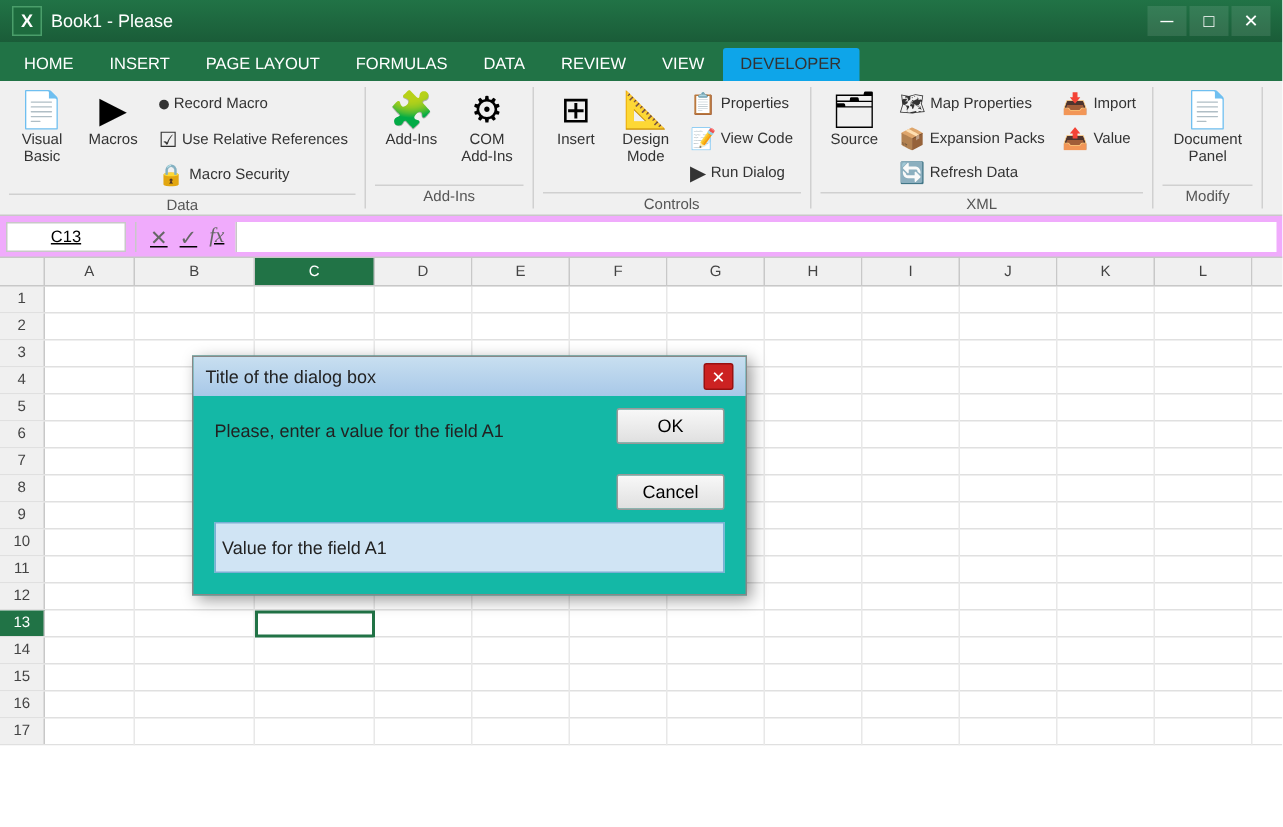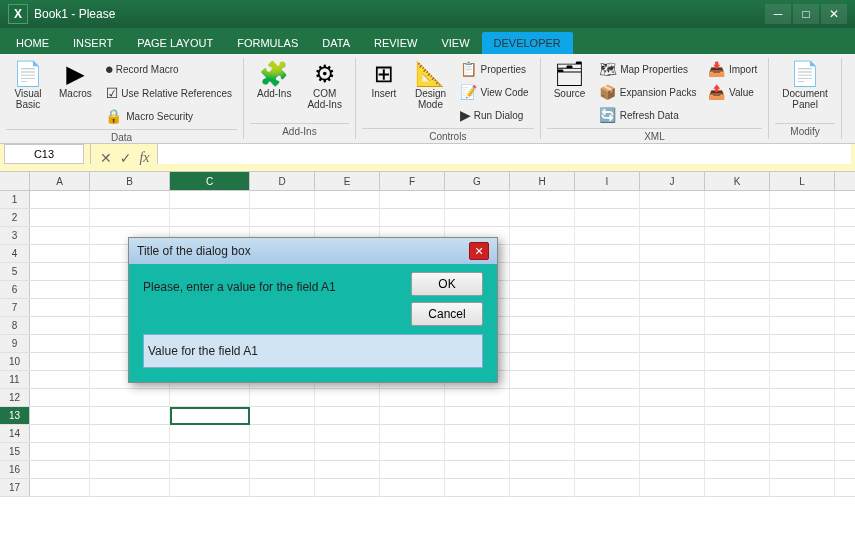--- a/index.html
+++ b/index.html
@@ -101,25 +101,27 @@
     .ribbon-small-col {
       display: flex;
       flex-direction: column;
       justify-content: flex-start;
       gap: 1px;
     }
 
     
     .formula-bar {
       display: flex;
+      align-items: center;
       height: 28px;
       border-bottom: 1px solid #c8c8c8;
-      background: #fef9c3;
+      background: #f0abfc;
       padding: 0 4px;
       gap: 4px;
+      text-decoration: underline;
     }
     .name-box {
       width: 80px;
       border: 1px solid #c8c8c8;
       padding: 2px 4px;
       font-size: 11px;
       height: 20px;
       text-align: center;
     }
     .formula-divider { width: 1px; background: #c8c8c8; height: 20px; margin: 0 2px; }
@@ -230,21 +232,21 @@
       padding: 16px 14px 14px 14px;
     }
     .dialog-message {
       font-size: 12px;
       color: #222;
       margin-bottom: 16px;
     }
     .dialog-buttons {
       display: flex;
       flex-direction: column;
-      gap: 6px;
+      gap: 20px;
       float: right;
       margin-left: 16px;
       margin-top: -8px;
     }
     .dialog-btn {
       width: 72px;
       height: 24px;
       background: linear-gradient(to bottom, #f8f8f8, #e0e0e0);
       border: 1px solid #999;
       border-radius: 2px;

